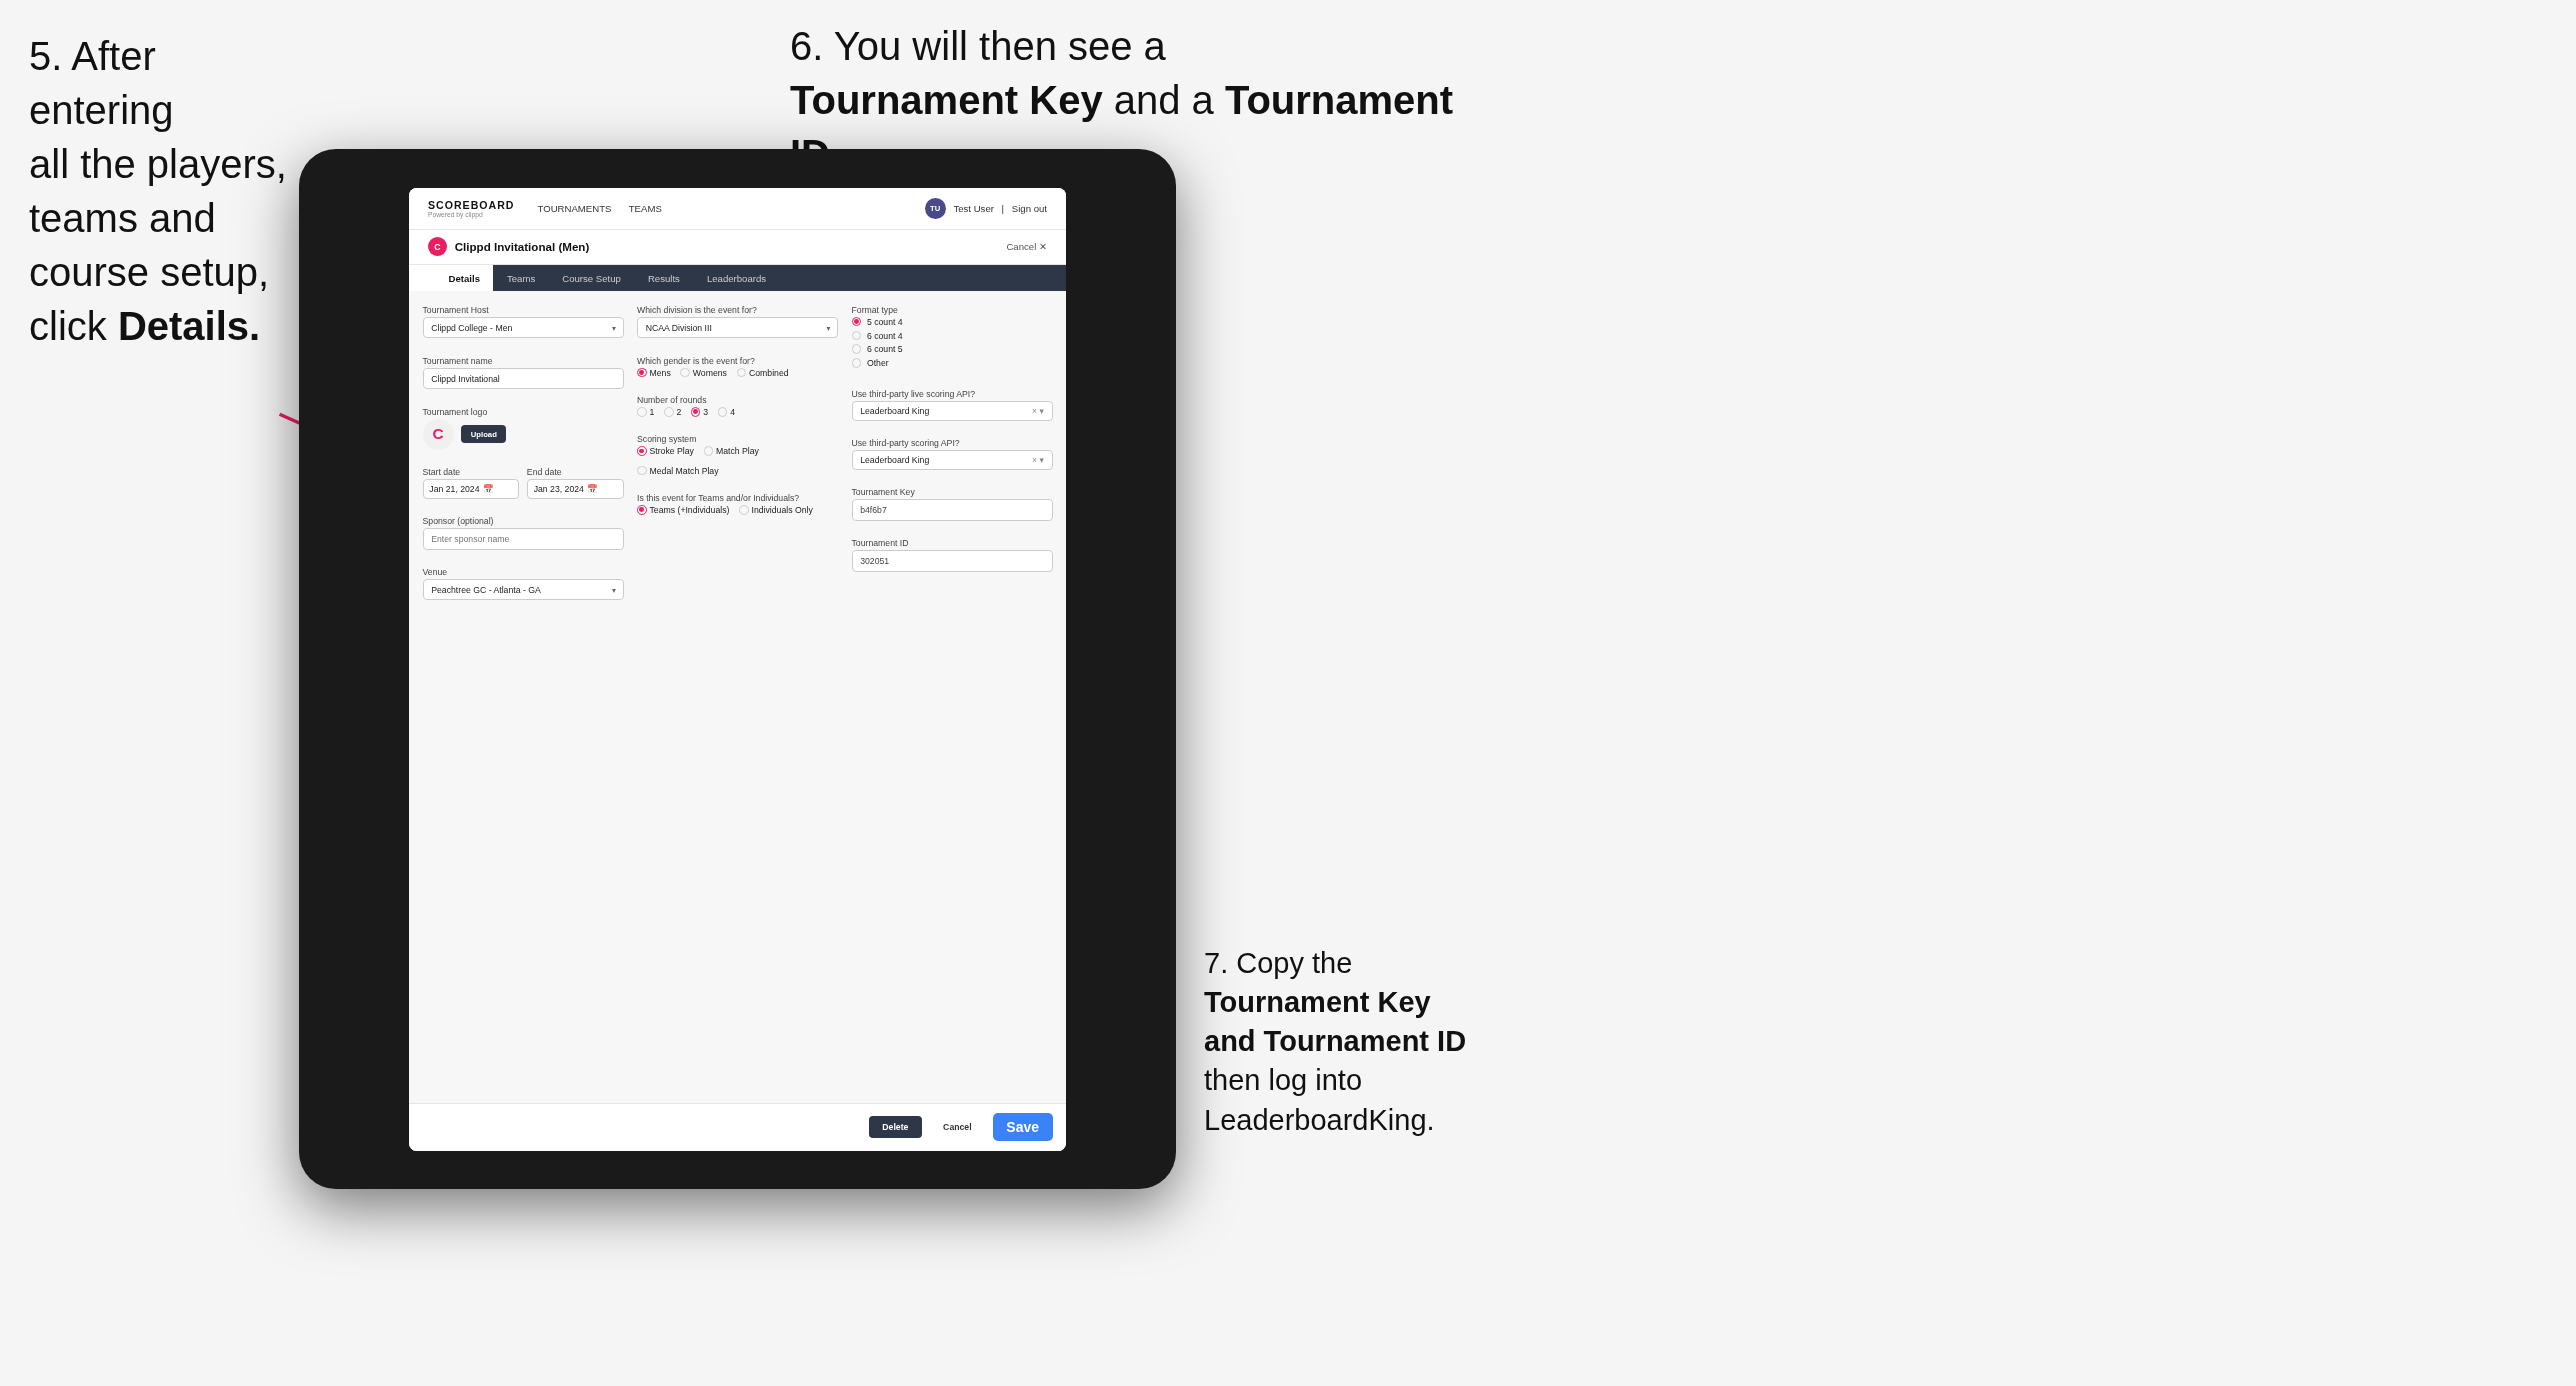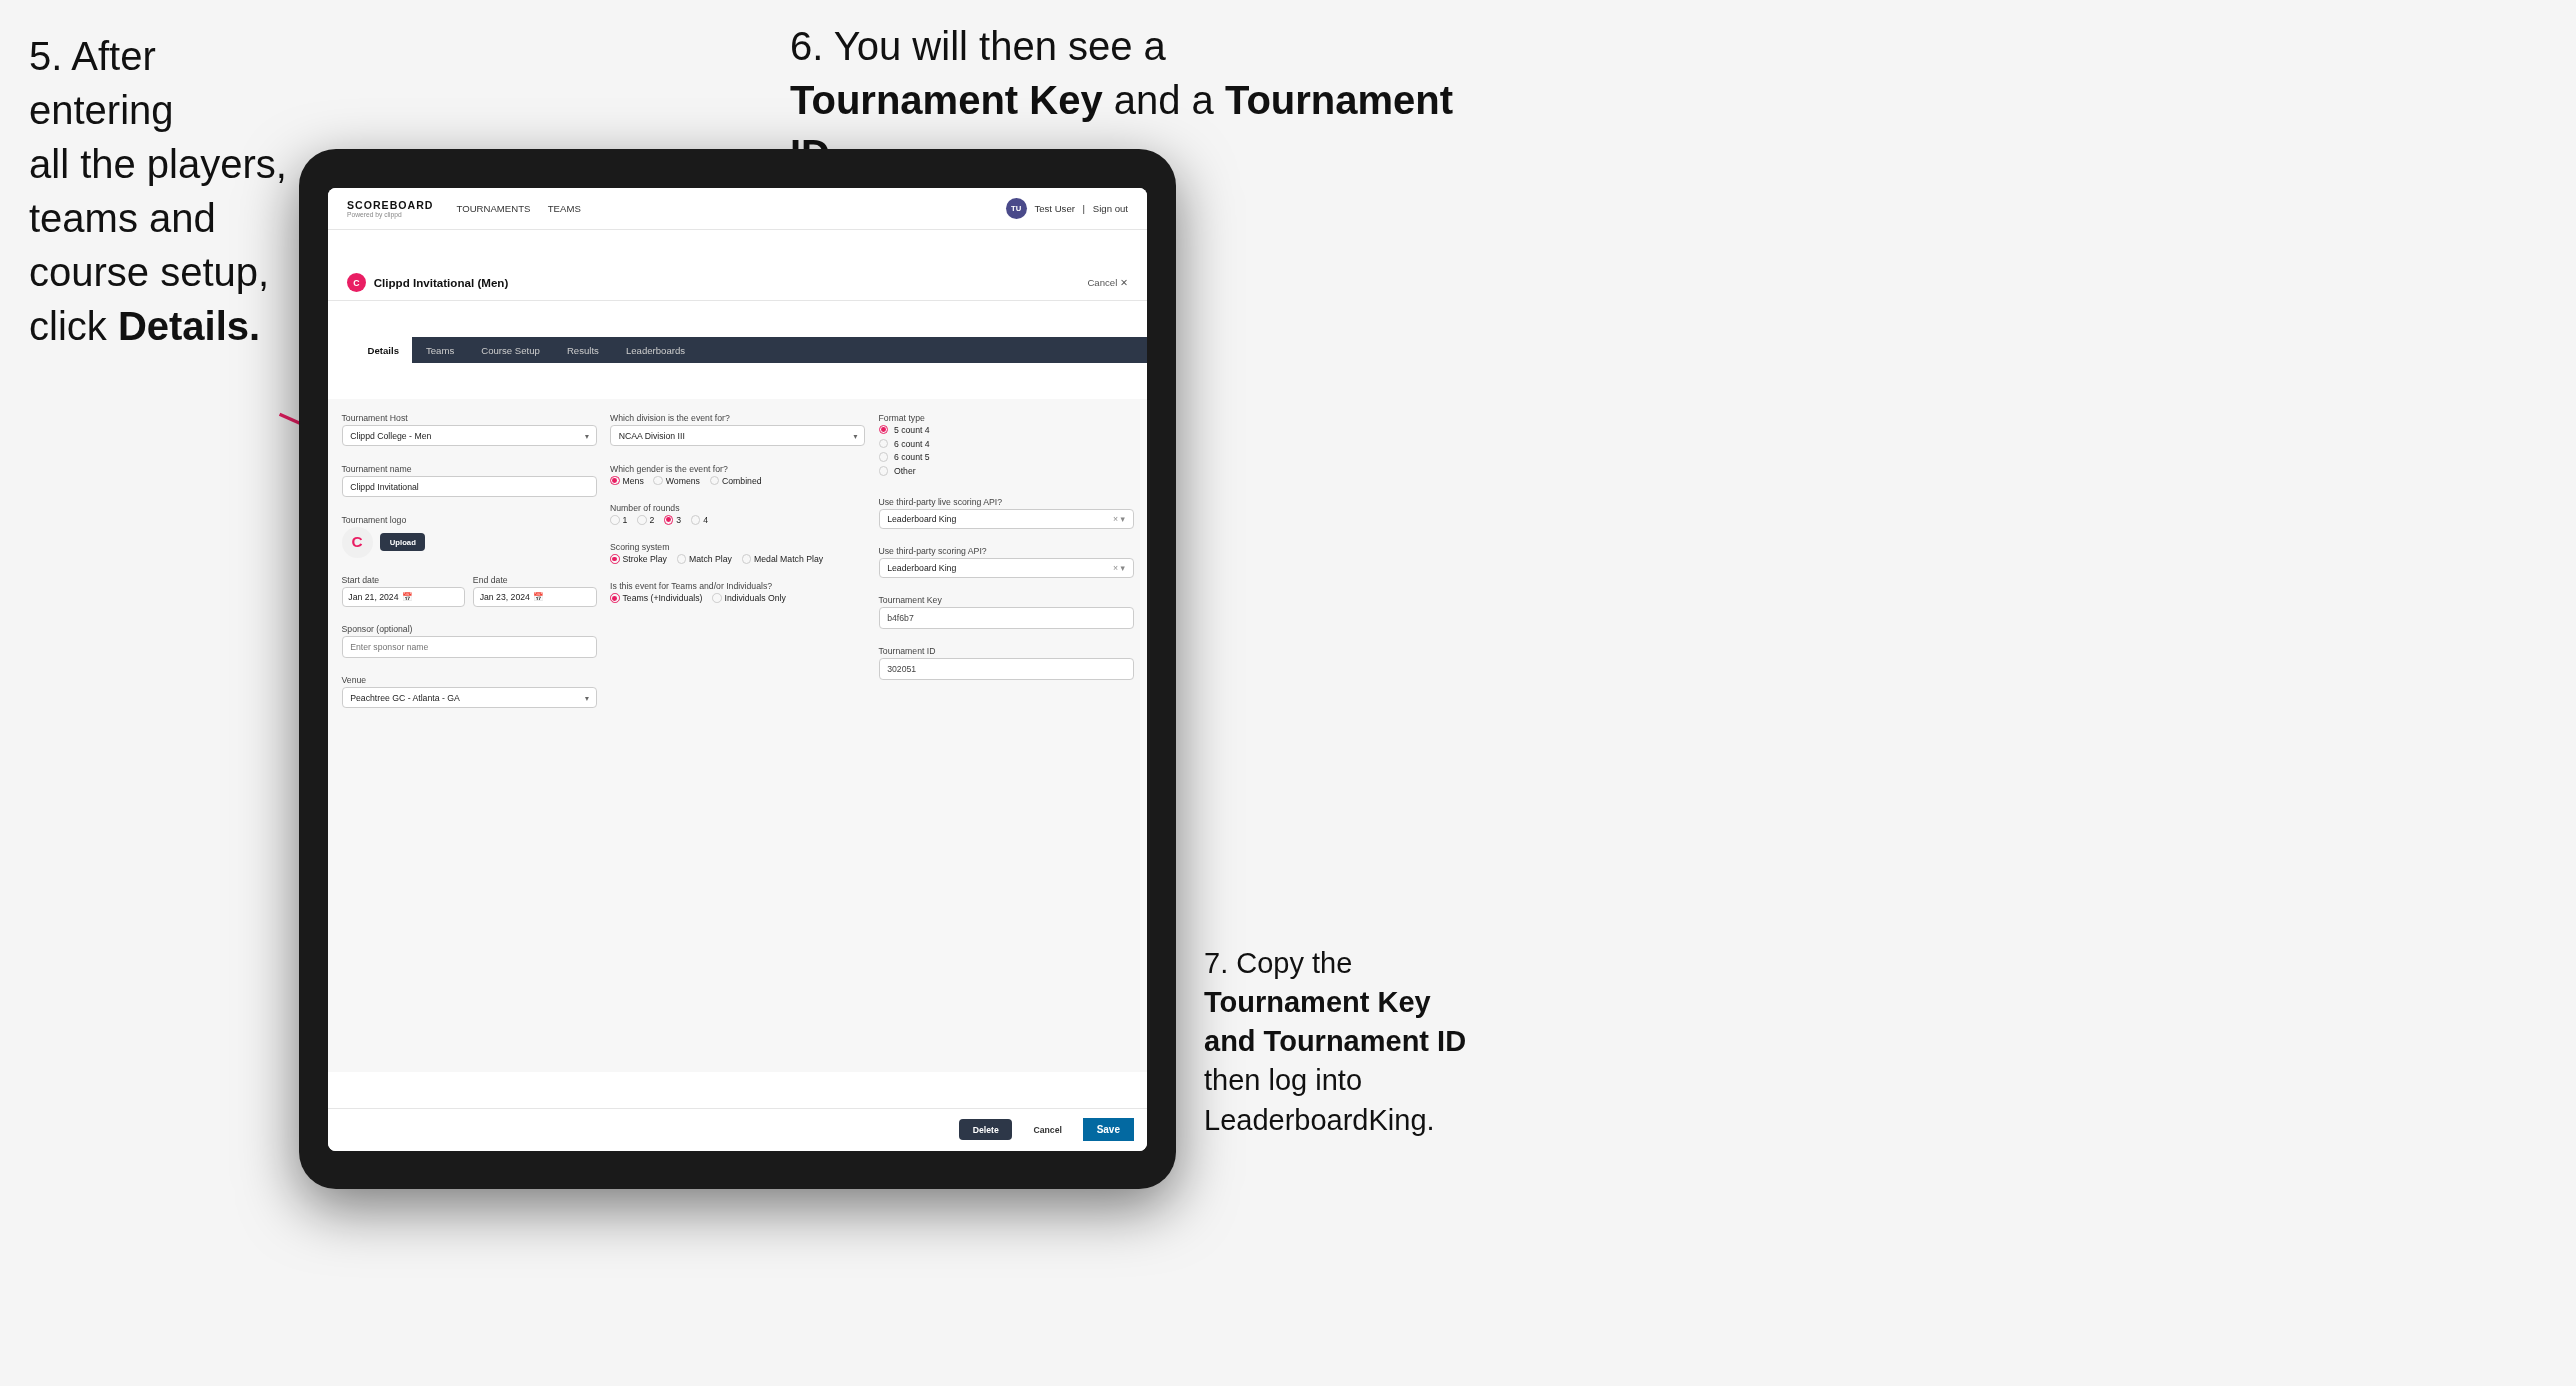--- a/index.html
+++ b/index.html
@@ -55,28 +55,27 @@
       width: 877px;
       height: 1040px;
       background: #1a1a1a;
       border-radius: 37px;
       box-shadow: 0 19px 58px rgba(0,0,0,0.5);
       display: flex;
       align-items: center;
       justify-content: center;
     }
     .tablet-screen {
-      width: 819px;
+      width: 657px;
       height: 963px;
       background: #fff;
       border-radius: 7.7px;
       overflow: hidden;
       display: flex;
       flex-direction: column;
-      gap: 36px;
     }
 
     
     .top-nav {
       background: #fff;
       border-bottom: 1px solid #e5e5e5;
       display: flex;
       align-items: center;
       padding: 0 19px;
       height: 42px;
@@ -382,24 +381,24 @@
       background: transparent;
       color: #333;
       border-radius: 3.9px;
       font-size: 8.7px;
       font-weight: 600;
       border: none;
       cursor: pointer;
     }
     .btn-save {
       padding: 5.8px 13.5px;
-      background: #0369a1;
+      background: #3b82f6;
       color: #fff;
-      border-radius: 0;
-      font-size: 10px;
+      border-radius: 5px;
+      font-size: 14px;
       font-weight: 600;
       border: none;
       cursor: pointer;
     }
 
     .field-group {
       margin-bottom: 7.7px;
     }
   </style>
 </head>

